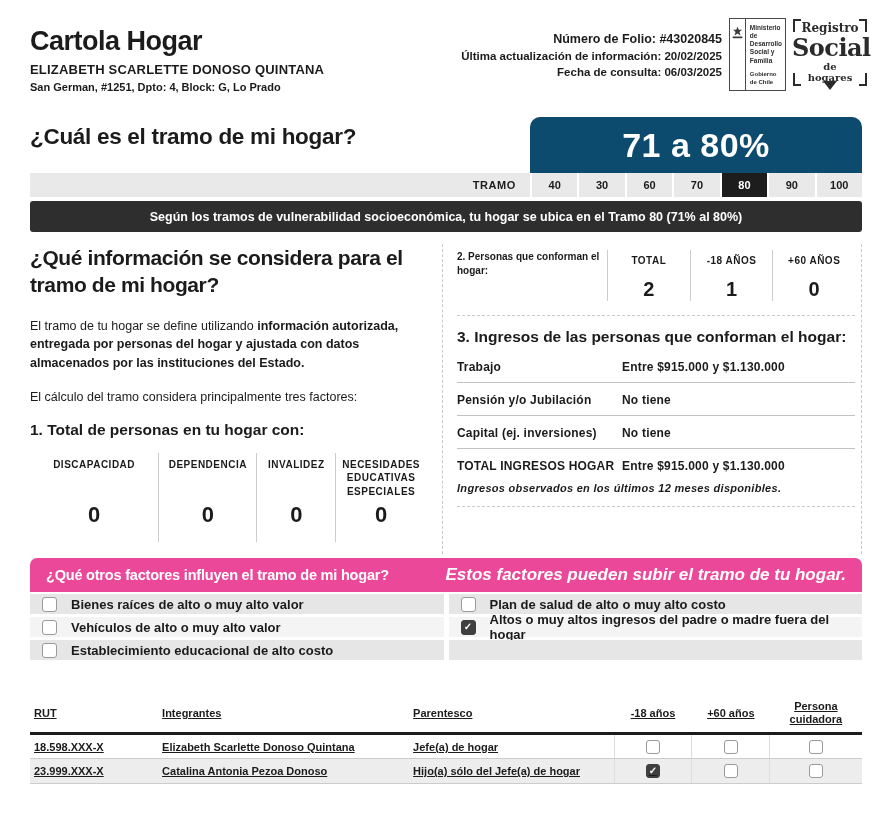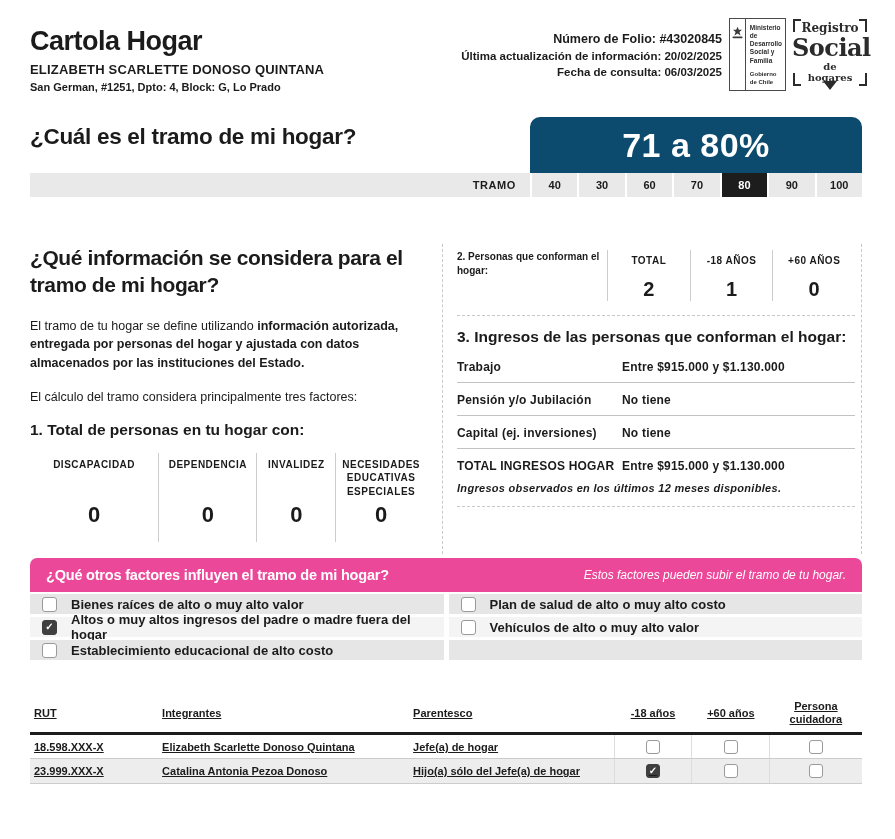--- a/index.html
+++ b/index.html
@@ -91,21 +91,21 @@
   .irow .ilbl { width:165px; flex:0 0 165px; }
   .irow.total { border-bottom:none; padding-bottom:5px; }
   .inote { font-size:11px; font-style:italic; font-weight:700; letter-spacing:0.3px;
            padding:4px 0 12px; border-bottom:1px dashed #c9c9c9; }
 
   
   .factores { position:absolute; left:30px; top:558px; width:832px; }
   .f-head { height:34px; background:#ec4899; border-radius:7px 7px 0 0; color:#fff;
             display:flex; align-items:center; justify-content:space-between; padding:0 16px; }
   .f-head .fq { font-size:14.5px; font-weight:700; letter-spacing:-0.2px; }
-  .f-head .fn { font-size:12px; font-weight:400; font-style:italic; }
+  .f-head .fn { font-size:17px; font-weight:700; font-style:italic; }
   .f-grid { display:grid; grid-template-columns:1fr 1fr; column-gap:5px; row-gap:3px; margin-top:2px; }
   .f-cell { height:20px; display:flex; align-items:center; font-size:13px; font-weight:700; }
   .f-cell.shade-a { background:#e6e6e6; }
   .f-cell.shade-b { background:#f4f4f4; }
   .cbx { width:15px; height:15px; flex:0 0 15px; background:#fff; border:1.5px solid #9a9a9a;
          border-radius:3px; margin:0 14px 0 12px; display:flex; align-items:center;
          justify-content:center; color:#fff; font-size:10px; line-height:1; }
   .cbx.checked { background:#3f3f3f; border-color:#3f3f3f; }
   .cbx.checked::after { content:"✓"; }
 
@@ -172,20 +172,21 @@
       <div class="scale-cell">40</div>
       <div class="scale-cell">30</div>
       <div class="scale-cell">60</div>
       <div class="scale-cell">70</div>
       <div class="scale-cell checked">80</div>
       <div class="scale-cell">90</div>
       <div class="scale-cell">100</div>
     </div>
   </div>
 
+  <div class="message">Según los tramos de vulnerabilidad socioeconómica, tu hogar se ubica en el Tramo 80 (71% al 80%)</div>
 
   <div class="cols">
     <div class="col-left">
       <h2>¿Qué información se considera para el tramo de mi hogar?</h2>
       <p class="p1"><span>El tramo de tu hogar se define utilizando </span><span class="bold">información autorizada, entregada por personas del hogar y ajustada con datos almacenados por las instituciones del Estado.</span></p>
       <p class="p2">El cálculo del tramo considera principalmente tres factores:</p>
       <h3>1. Total de personas en tu hogar con:</h3>
       <div class="stats4">
         <div class="cell c1">
           <div class="lbl">DISCAPACIDAD</div>
@@ -254,26 +255,26 @@
     <div class="f-grid">
       <div class="f-cell shade-a">
         <span class="cbx"></span>
         <span>Bienes raíces de alto o muy alto valor</span>
       </div>
       <div class="f-cell shade-a">
         <span class="cbx"></span>
         <span>Plan de salud de alto o muy alto costo</span>
       </div>
       <div class="f-cell shade-b">
+        <span class="cbx"></span>
+        <span>Vehículos de alto o muy alto valor</span>
+      </div>
+      <div class="f-cell shade-b">
         <span class="cbx checked"></span>
         <span>Altos o muy altos ingresos del padre o madre fuera del hogar</span>
-      </div>
-      <div class="f-cell shade-b">
-        <span class="cbx"></span>
-        <span>Vehículos de alto o muy alto valor</span>
       </div>
       <div class="f-cell shade-a">
         <span class="cbx"></span>
         <span>Establecimiento educacional de alto costo</span>
       </div>
       <div class="f-cell shade-a"></div>
     </div>
   </div>
 
   <div class="integrantes">

